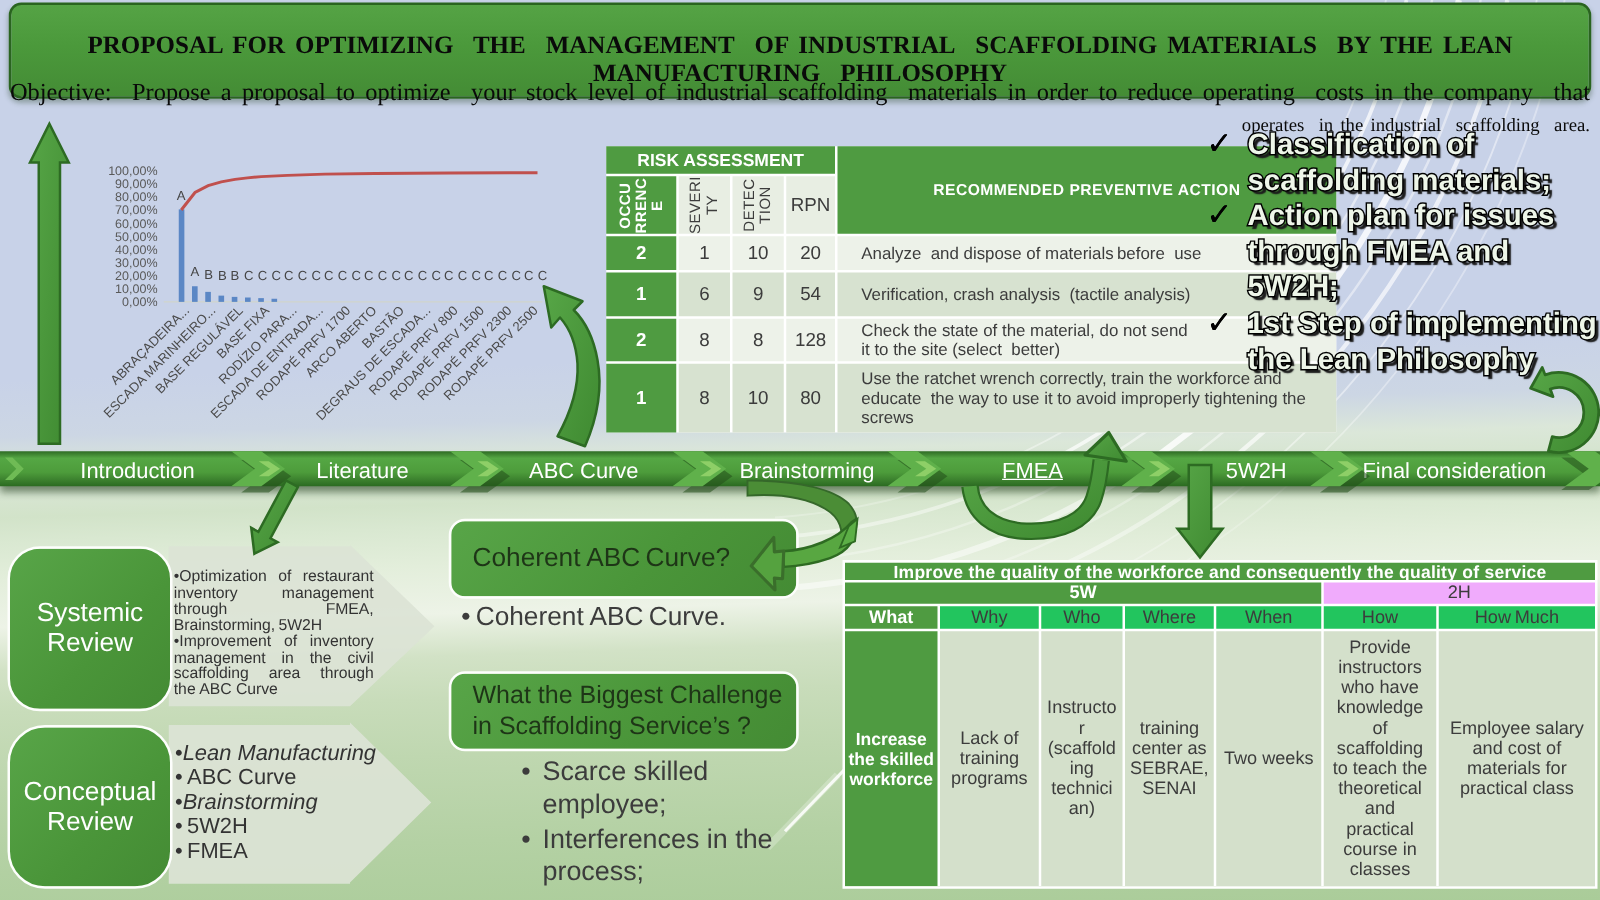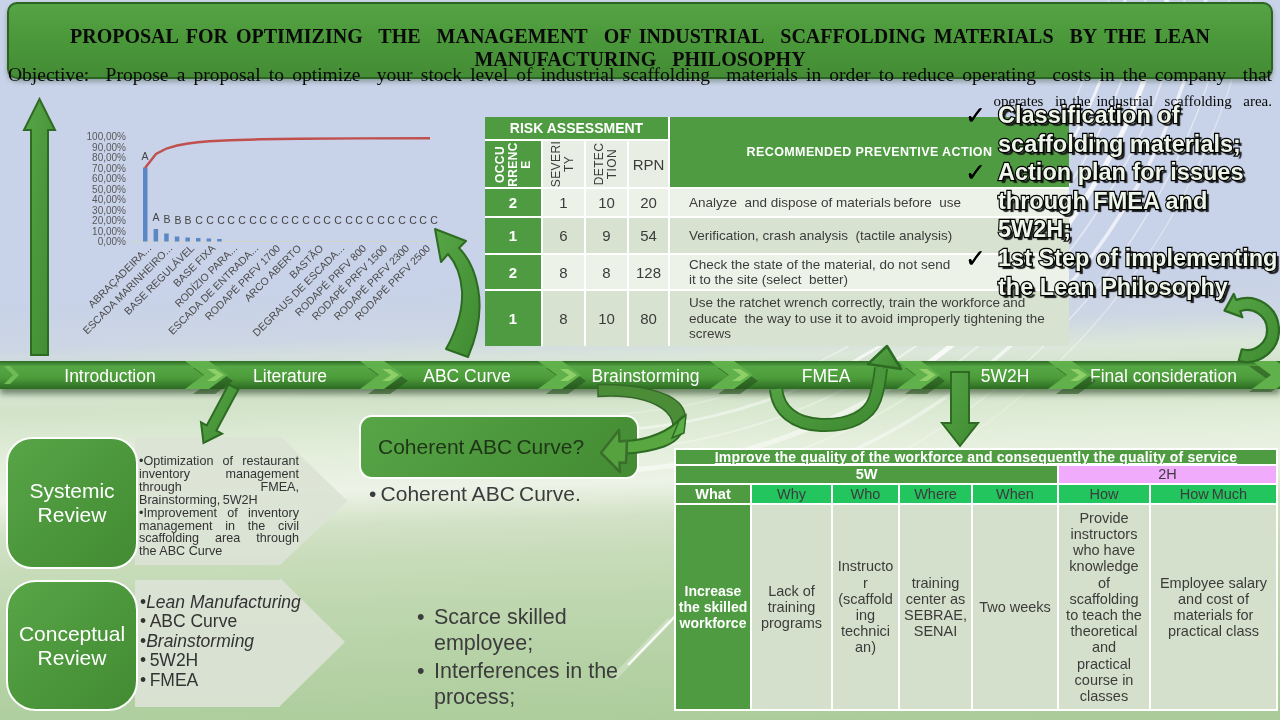--- a/index.html
+++ b/index.html
@@ -69,21 +69,21 @@
   #bul2 .dot{position:absolute;left:0;top:0;}
   
   #w5{left:676px;top:450px;width:600px;height:259px;display:grid;gap:2px;background:#fff;
     grid-template-columns:74px 79px 65px 71px 84px 90px 1fr;
     grid-template-rows:14px 17px 18px 1fr;
     font-size:14.5px;color:#3c3c3c;outline:2px solid #fff;}
   #w5 .g{background:#4f9b41;color:#fff;font-weight:bold;}
   #w5 .hl{background:#22c55e;}
   #w5 .dc{background:#d4e0cb;}
   #w5 div{display:flex;align-items:center;justify-content:center;text-align:center;line-height:16.2px;}
-  #w5 .ttl{font-size:14px;text-decoration:underline;letter-spacing:.2px;}
+  #w5 .ttl{font-size:14px;letter-spacing:.2px;}
 </style>
 </head>
 <body>
 <div id="slide">
 
   <svg class="abs" style="left:0;top:0" width="1280" height="720" viewBox="0 0 1280 720">
 
     <defs>
       <clipPath id="cpA">
           <rect x="700" y="0" width="580" height="361"></rect>
@@ -252,27 +252,30 @@
       <div class="it"><span class="ck">✓</span>Action plan for issues<br>through FMEA and<br>5W2H;</div>
       <div class="it"><span class="ck">✓</span>1st Step of implementing<br>the Lean Philosophy</div>
     </div>
   </div>
 
   <div class="abs" id="bar"></div>
   <div class="tl" style="left:30px;width:160px;">Introduction</div>
   <div class="tl" style="left:215px;width:150px;">Literature</div>
   <div class="tl" style="left:392px;width:150px;">ABC Curve</div>
   <div class="tl" style="left:568px;width:155px;">Brainstorming</div>
-  <div class="tl" style="left:751px;width:150px;">FMEA</div>
+  <div class="tl" style="left:751px;width:150px;text-decoration:underline;">FMEA</div>
   <div class="tl" style="left:930px;width:150px;">5W2H</div>
   <div class="tl" style="left:1090px;width:132px;">Final consideration</div>
 
   <div class="abs gbox" id="sys">Systemic<br>Review</div>
   <div class="abs gbox" id="con">Conceptual<br>Review</div>
   <div class="abs gbox" id="coh">Coherent ABC Curve?</div>
+  <div class="abs gbox" id="chal">
+      <span>What the Biggest Challenge<br>in Scaffolding Service’s ?</span>
+    </div>
 
   <div class="abs" id="cal1">
     <div class="jl">•Optimization of restaurant</div>
     <div class="jl">inventory management</div>
     <div class="jl">through FMEA,</div>
     <div>Brainstorming, 5W2H</div>
     <div class="jl">•Improvement of inventory</div>
     <div class="jl">management in the civil</div>
     <div class="jl">scaffolding area through</div>
     <div>the ABC&nbsp;Curve</div>

